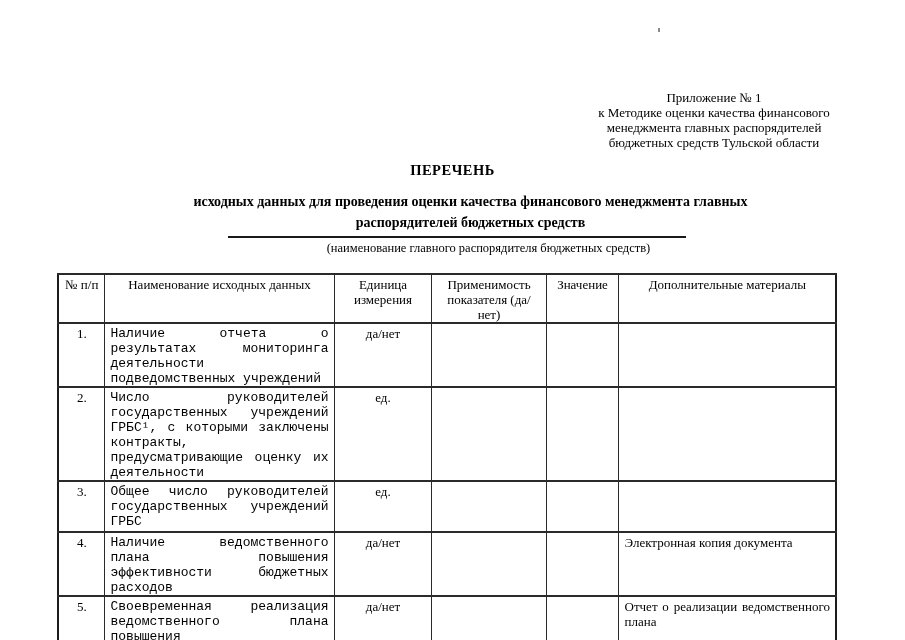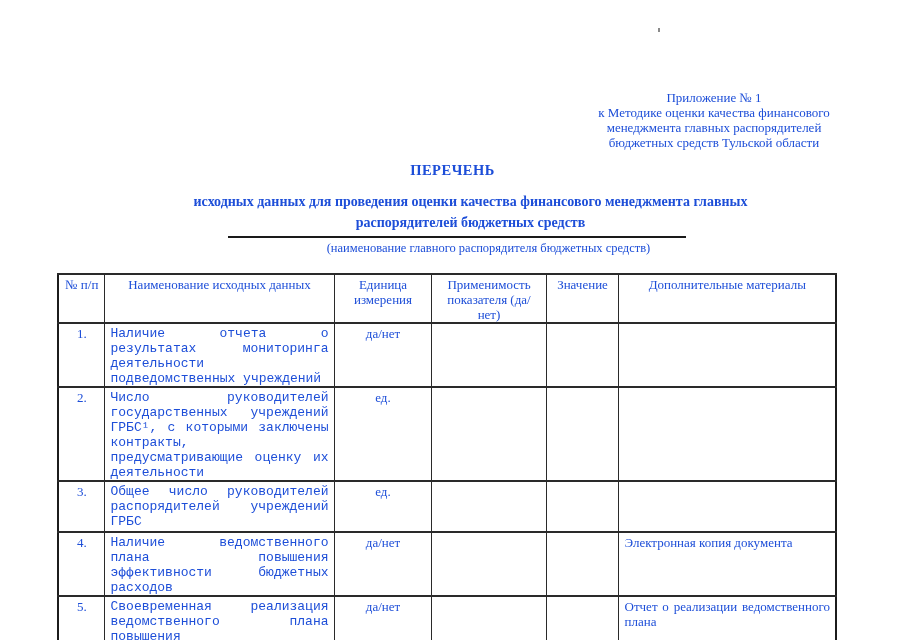--- a/index.html
+++ b/index.html
@@ -2,21 +2,21 @@
 <html><head>
 <meta charset="utf-8">
 <style>
   html, body { margin: 0; padding: 0; background: #ffffff; }
   .page {
     position: relative;
     width: 905px;
     height: 640px;
     background: #ffffff;
     font-family: "Liberation Serif", "DejaVu Serif", serif;
-    color: #1d4ed8;
+    color: #000000;
     overflow: hidden;
   }
   .speck {
     position: absolute;
     left: 658px; top: 28px;
     width: 2px; height: 4px;
     background: #8a8a8a;
   }
   .appendix {
     position: absolute;
@@ -134,21 +134,21 @@
     <tr style="height:75px">
       <td class="cell-num">2.</td>
       <td class="cell-name">Число руководителей государственных учреждений ГРБС¹, с которыми заключены контракты, предусматривающие оценку их деятельности</td>
       <td class="cell-unit">ед.</td>
       <td class="cell-applicability"></td>
       <td class="cell-value"></td>
       <td class="cell-materials"></td>
     </tr>
     <tr style="height:51px">
       <td class="cell-num">3.</td>
-      <td class="cell-name">Общее число руководителей распорядителей учреждений ГРБС</td>
+      <td class="cell-name">Общее число руководителей государственных учреждений ГРБС</td>
       <td class="cell-unit">ед.</td>
       <td class="cell-applicability"></td>
       <td class="cell-value"></td>
       <td class="cell-materials"></td>
     </tr>
     <tr style="height:47px">
       <td class="cell-num">4.</td>
       <td class="cell-name">Наличие ведомственного плана повышения эффективности бюджетных расходов</td>
       <td class="cell-unit">да/нет</td>
       <td class="cell-applicability"></td>

